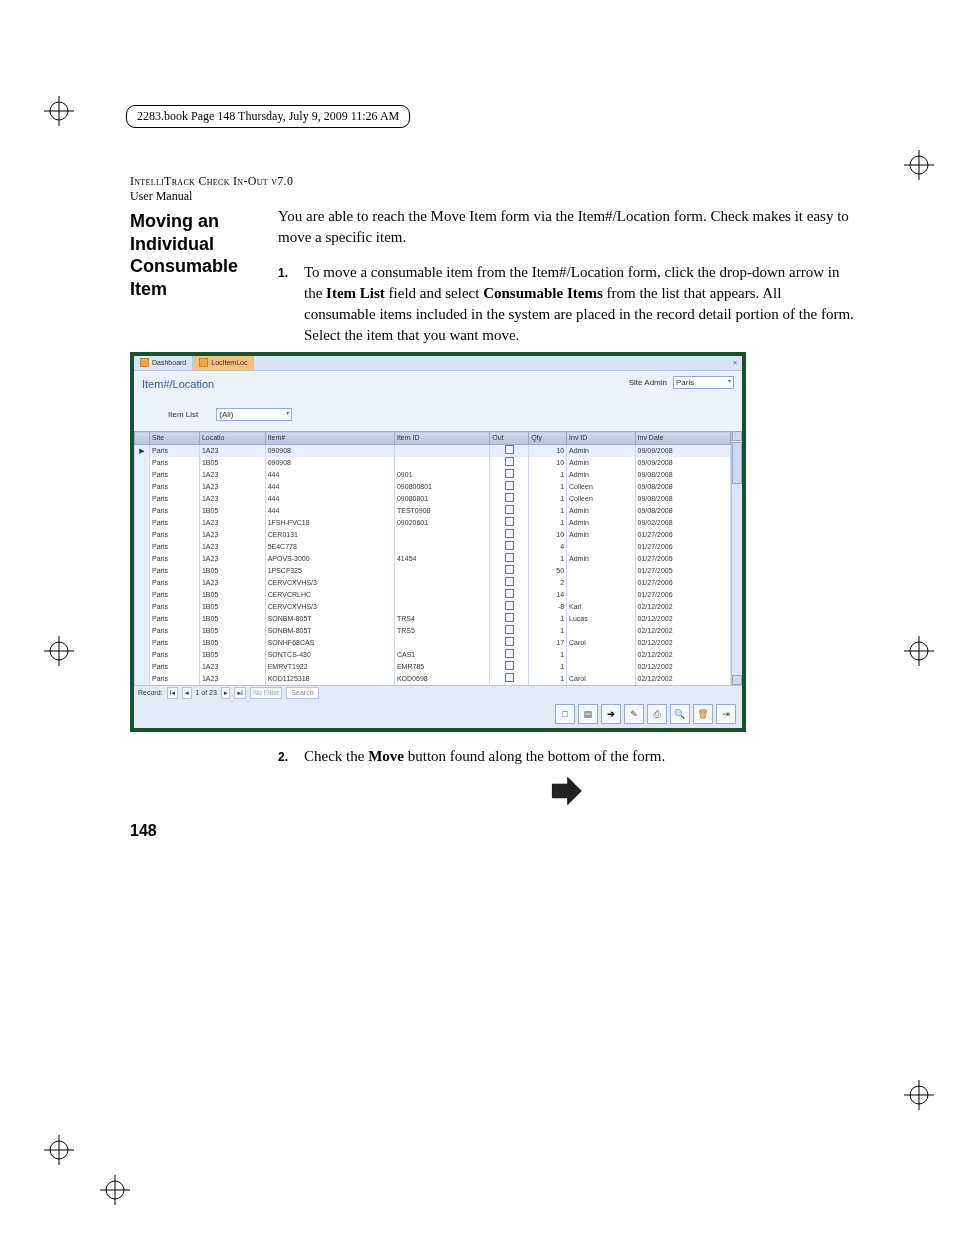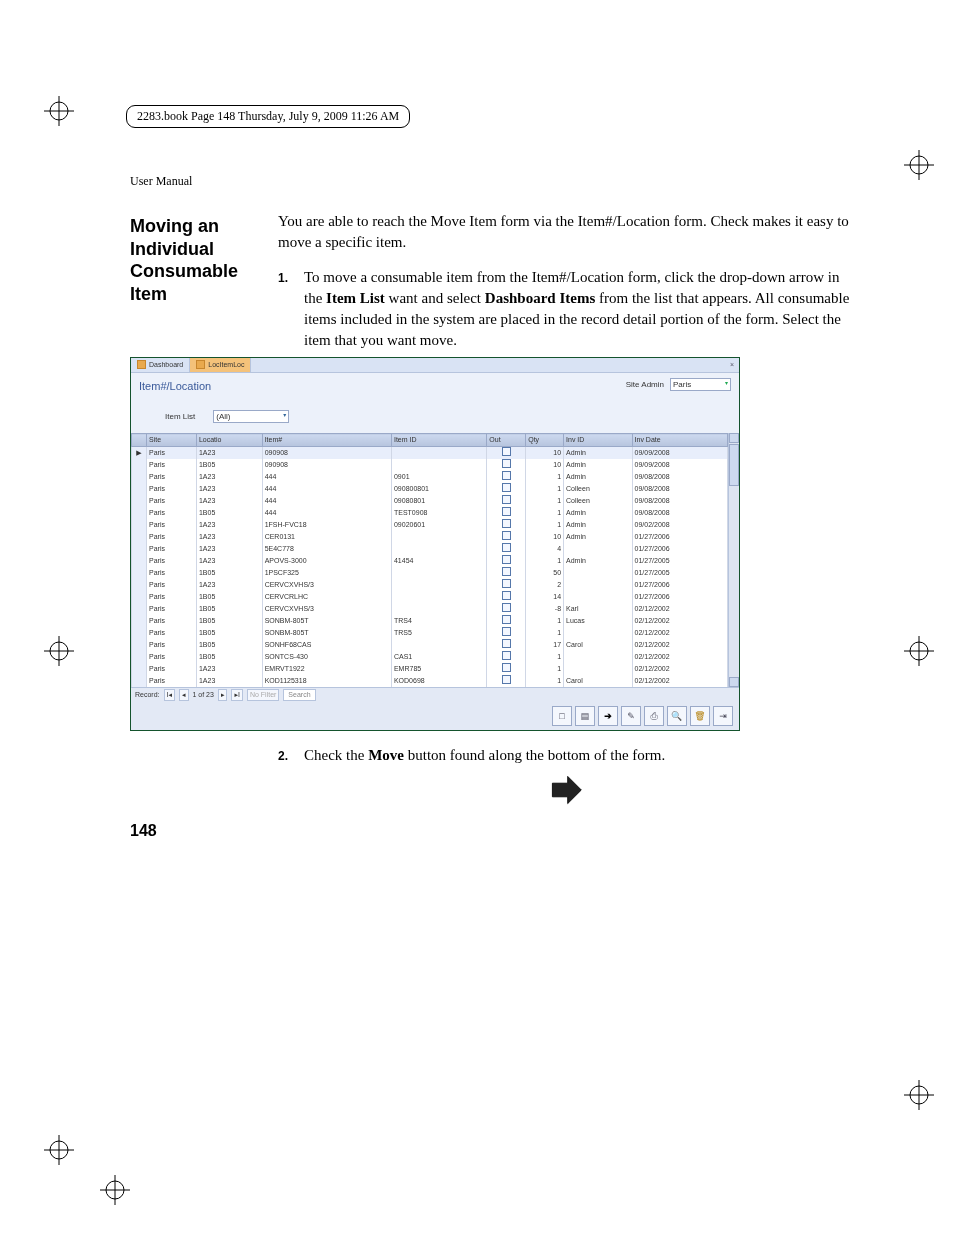--- a/index.html
+++ b/index.html
@@ -34,21 +34,21 @@
     margin-left: -4px;
   }
   .running-head {
     font-size: 12px;
     letter-spacing: 0.3px;
     margin-bottom: 0;
     font-variant: small-caps;
   }
   .running-sub {
     font-size: 12px;
-    margin-bottom: 22px;
+    margin-bottom: 2px;
   }
   .content-row {
     display: flex;
     align-items: flex-start;
   }
   .side-head {
     width: 148px;
     flex: 0 0 148px;
     font-family: Arial, Helvetica, sans-serif;
     font-weight: bold;
@@ -76,21 +76,21 @@
   }
   .step .txt {
     flex: 1 1 auto;
   }
   .bold { font-weight: bold; }
 
   
   .shot {
     margin: 6px 0 14px -148px;
     width: 608px;
-    border: 1px solid #14532d;
+    border: 4px solid #14532d;
     font-family: Tahoma, Arial, sans-serif;
     font-size: 7px;
     background: #ecf1fa;
     color: #333;
     position: relative;
   }
   .shot .tabs {
     display: flex;
     background: #d9e3f4;
     border-bottom: 1px solid #b6c4dd;
@@ -293,31 +293,32 @@
     </svg></div>
 <div class="reg-mark" style="right:20px;bottom:125px"><svg viewBox="0 0 30 30">
       <circle cx="15" cy="15" r="9" fill="none" stroke="#000"></circle>
       <line x1="15" y1="0" x2="15" y2="30" stroke="#000"></line>
       <line x1="0" y1="15" x2="30" y2="15" stroke="#000"></line>
     </svg></div>
 
 <div class="page-wrap">
   <span class="bookline">2283.book  Page 148  Thursday, July 9, 2009  11:26 AM</span>
 
+  <div class="running-head">IntelliTrack Check In-Out v7.0</div>
   <div class="running-sub">User Manual</div>
 
   <div class="content-row">
     <div class="side-head">Moving an Individual Consumable Item</div>
     <div class="body-col">
       <p>You are able to reach the Move Item form via the Item#/Location form. Check makes it easy to move a specific item.</p>
 
       <div class="step">
         <div class="num">1.</div>
         <div class="txt">
-          <span>To move a consumable item from the Item#/Location form, click the drop-down arrow in the </span><span class="bold">Item List</span><span> want and select </span><span class="bold">Dashboard Items</span><span> from the list that appears. All consumable items included in the system are placed in the record detail portion of the form. Select the item that you want move.</span>
+          <span>To move a consumable item from the Item#/Location form, click the drop-down arrow in the </span><span class="bold">Item List</span><span> field and select </span><span class="bold">Consumable Items</span><span> from the list that appears. All consumable items included in the system are placed in the record detail portion of the form. Select the item that you want move.</span>
         </div>
       </div>
 
       <div class="shot">
         <div class="tabs">
           <div class="tab">
               <span class="ticon"></span>
               <span>Dashboard</span>
             </div>
           <div class="tab active">

